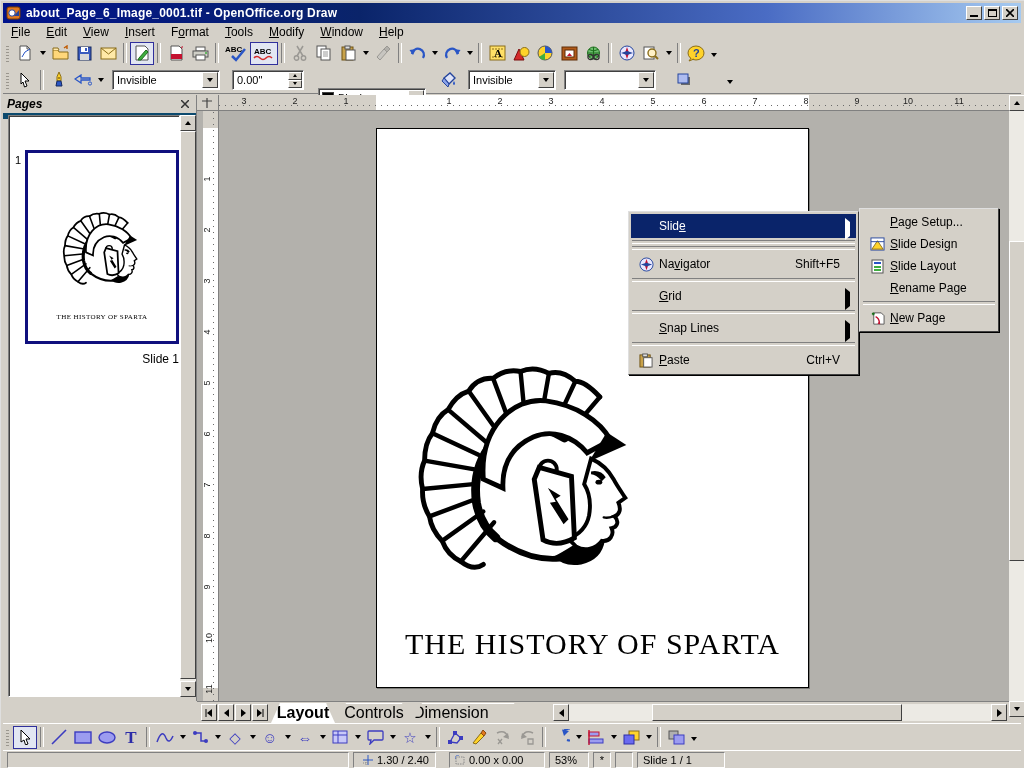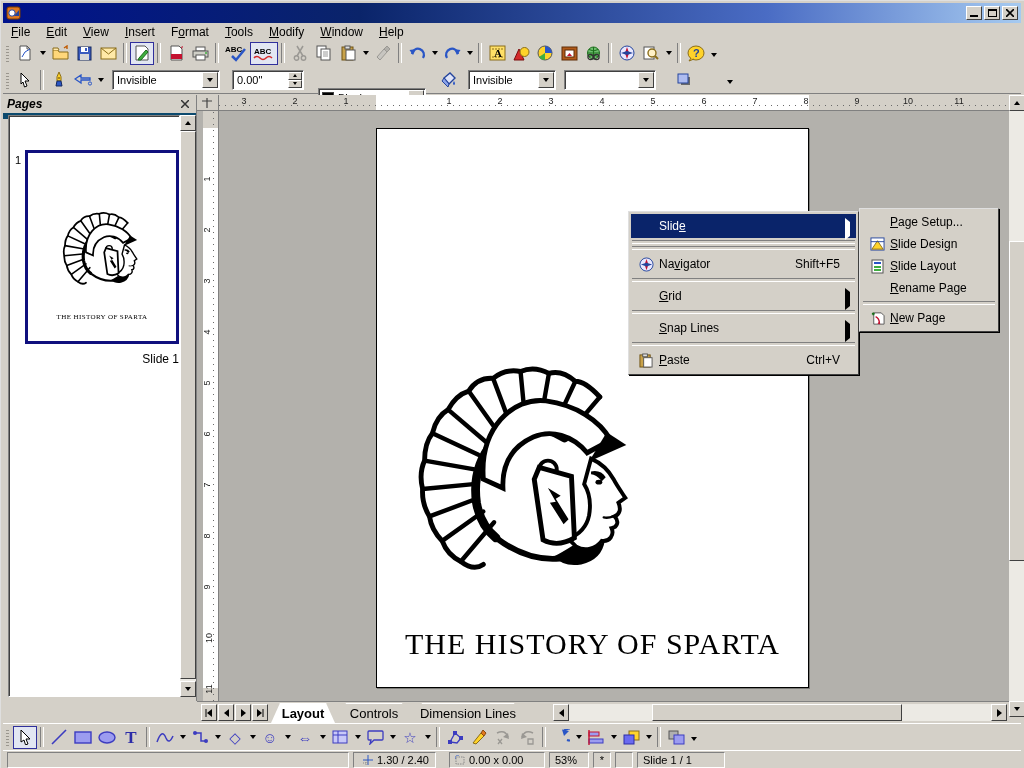--- a/index.html
+++ b/index.html
@@ -90,22 +90,22 @@
   .cm-item .cm-short{margin-left:auto;padding-right:14px;white-space:nowrap;}
   .cm-item .cm-sub{position:absolute;right:6px;top:8px;}
   .cm-item.sel{background:#0a246a;color:#fff;}
   .cm-item.sel .cm-sub .tri-r{border-left-color:#fff;}
   .cm-sep{height:2px;margin:2px 1px;border-top:1px solid #808080;border-bottom:1px solid #fff;}
   .sm-item{height:22px;}
   
   .tabstrip{position:absolute;left:196px;top:700px;width:812px;height:22px;background:#d4d0c8;border-top:1px solid #808080;box-sizing:border-box;}
   .tnav{position:absolute;top:2px;width:16px;height:17px;background:#d4d0c8;border:1px solid;border-color:#fff #404040 #404040 #fff;
     display:flex;align-items:center;justify-content:center;box-sizing:border-box;}
-  .tab{position:absolute;top:1px;height:19px;display:flex;align-items:center;justify-content:center;
-    background:#d4d0c8;font-size:13px;clip-path:polygon(9px 0,calc(100% - 9px) 0,100% 100%,0 100%);
+  .tab{position:absolute;top:1px;height:19px;display:flex;justify-content:center;
+    background:#d4d0c8;font-size:16px;clip-path:polygon(9px 0,calc(100% - 9px) 0,100% 100%,0 100%);
     border-top:1px solid #fff;}
   .tab.active{background:#fff;font-weight:bold;z-index:2;}
   
   .tb3{top:722px;height:26px;border-top:1px solid #fff;}
   .glyph{font-size:15px;color:#3c3cc0;line-height:1;}
   
   .statusbar{position:absolute;left:2px;top:749px;width:1018px;height:18px;background:#d4d0c8;border-top:1px solid #fff;font-size:11px;}
   .cell{position:absolute;top:1px;height:16px;border:1px solid;border-color:#808080 #fff #fff #808080;
     display:flex;align-items:center;padding:0 5px;box-sizing:border-box;white-space:nowrap;}
   u{text-decoration:underline;}
@@ -149,20 +149,21 @@
 </svg>
 
 <div class="window">
 
   <div class="titlebar">
     <svg width="16" height="16" viewBox="0 0 16 16">
       <rect x="1" y="2" width="13" height="12" rx="2" fill="#e07820" stroke="#7a3c00"></rect>
       <circle cx="6" cy="8" r="3.2" fill="#fff" stroke="#24449c"></circle>
       <path d="M8 11 L13 5 L13 11 Z" fill="#24449c"></path>
     </svg>
+    <span class="title">about_Page_6_Image_0001.tif - OpenOffice.org Draw</span>
     <div class="winbtns">
       <div class="winbtn">
           <span class="minbar"></span>
         </div>
       <div class="winbtn" style="align-items:center;">
           <span class="maxbox"></span>
         </div>
       <div class="winbtn" style="align-items:center;">
         <svg width="8" height="8" viewBox="0 0 8 8">
             <path d="M0 0 L8 8 M8 0 L0 8" stroke="#000" stroke-width="1.6"></path>

